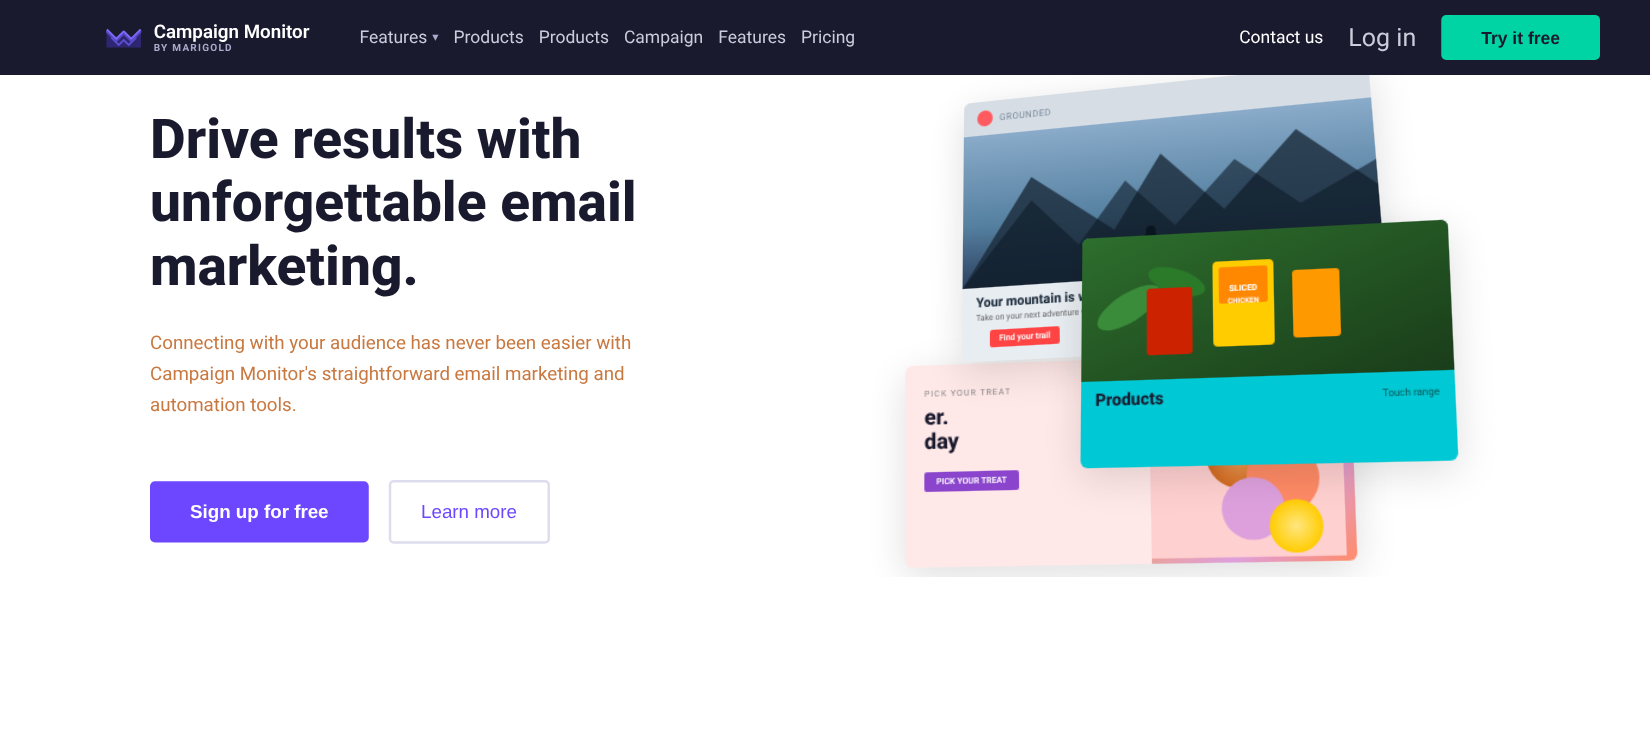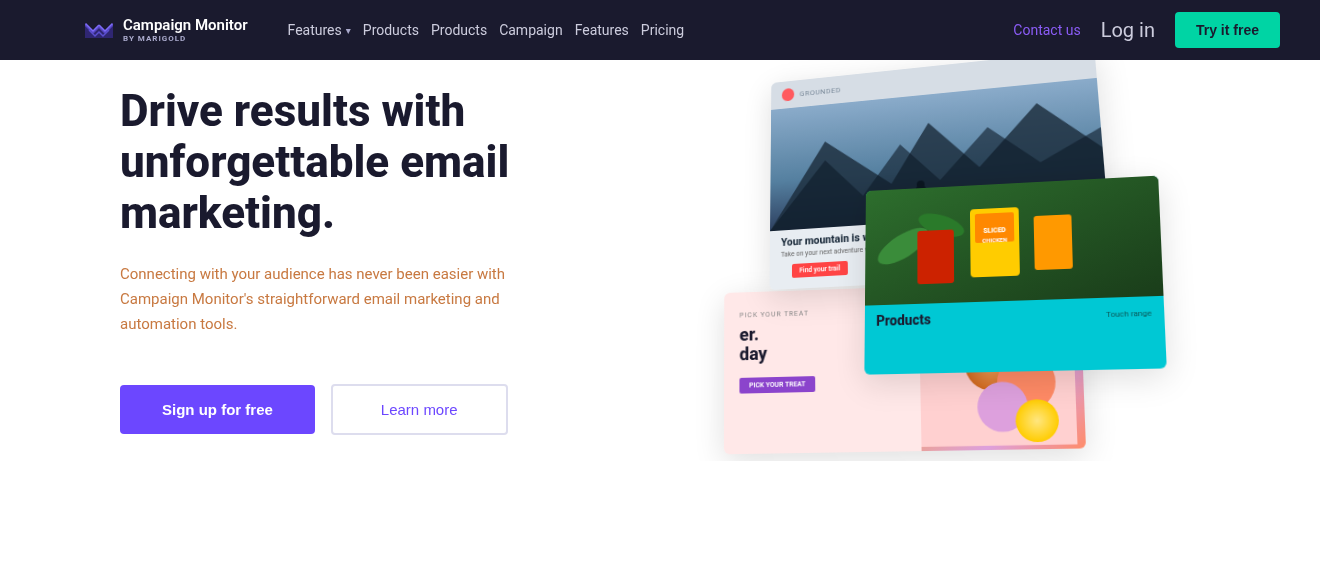--- a/index.html
+++ b/index.html
@@ -64,35 +64,35 @@
     .nav-chevron {
       font-size: 10px;
       color: #aaaacc;
     }
     .nav-right {
       display: flex;
       align-items: center;
       gap: 20px;
     }
     .nav-contact {
-      color: #8b5cf6;
+      color: #ffffff;
       font-size: 14px;
       cursor: pointer;
     }
     .nav-login {
       color: #ccccdd;
       font-size: 20px;
       cursor: pointer;
     }
     .btn-try {
       background-color: #00d4a4;
       color: #1a1a2e;
       font-size: 14px;
       font-weight: 600;
-      padding: 10px 21px;
+      padding: 10px 32px;
       border-radius: 4px;
       border: none;
       cursor: pointer;
       text-decoration: none;
     }
 
     
     .hero {
       background-color: #ffffff;
       height: 401px;
@@ -126,32 +126,32 @@
     .hero-buttons {
       display: flex;
       gap: 16px;
       align-items: center;
     }
     .btn-signup {
       background-color: #6c47ff;
       color: #ffffff;
       font-size: 15px;
       font-weight: 600;
-      padding: 16px 42px;
+      padding: 16px 32px;
       border-radius: 4px;
       border: none;
       cursor: pointer;
       white-space: nowrap;
     }
     .btn-learn {
       background-color: #ffffff;
       color: #6c47ff;
       font-size: 15px;
       font-weight: 500;
-      padding: 15px 48px;
+      padding: 15px 24px;
       border-radius: 4px;
       border: 2px solid #ddddee;
       cursor: pointer;
       white-space: nowrap;
     }
 
     
     .hero-visual {
       flex: 1;
       position: relative;

